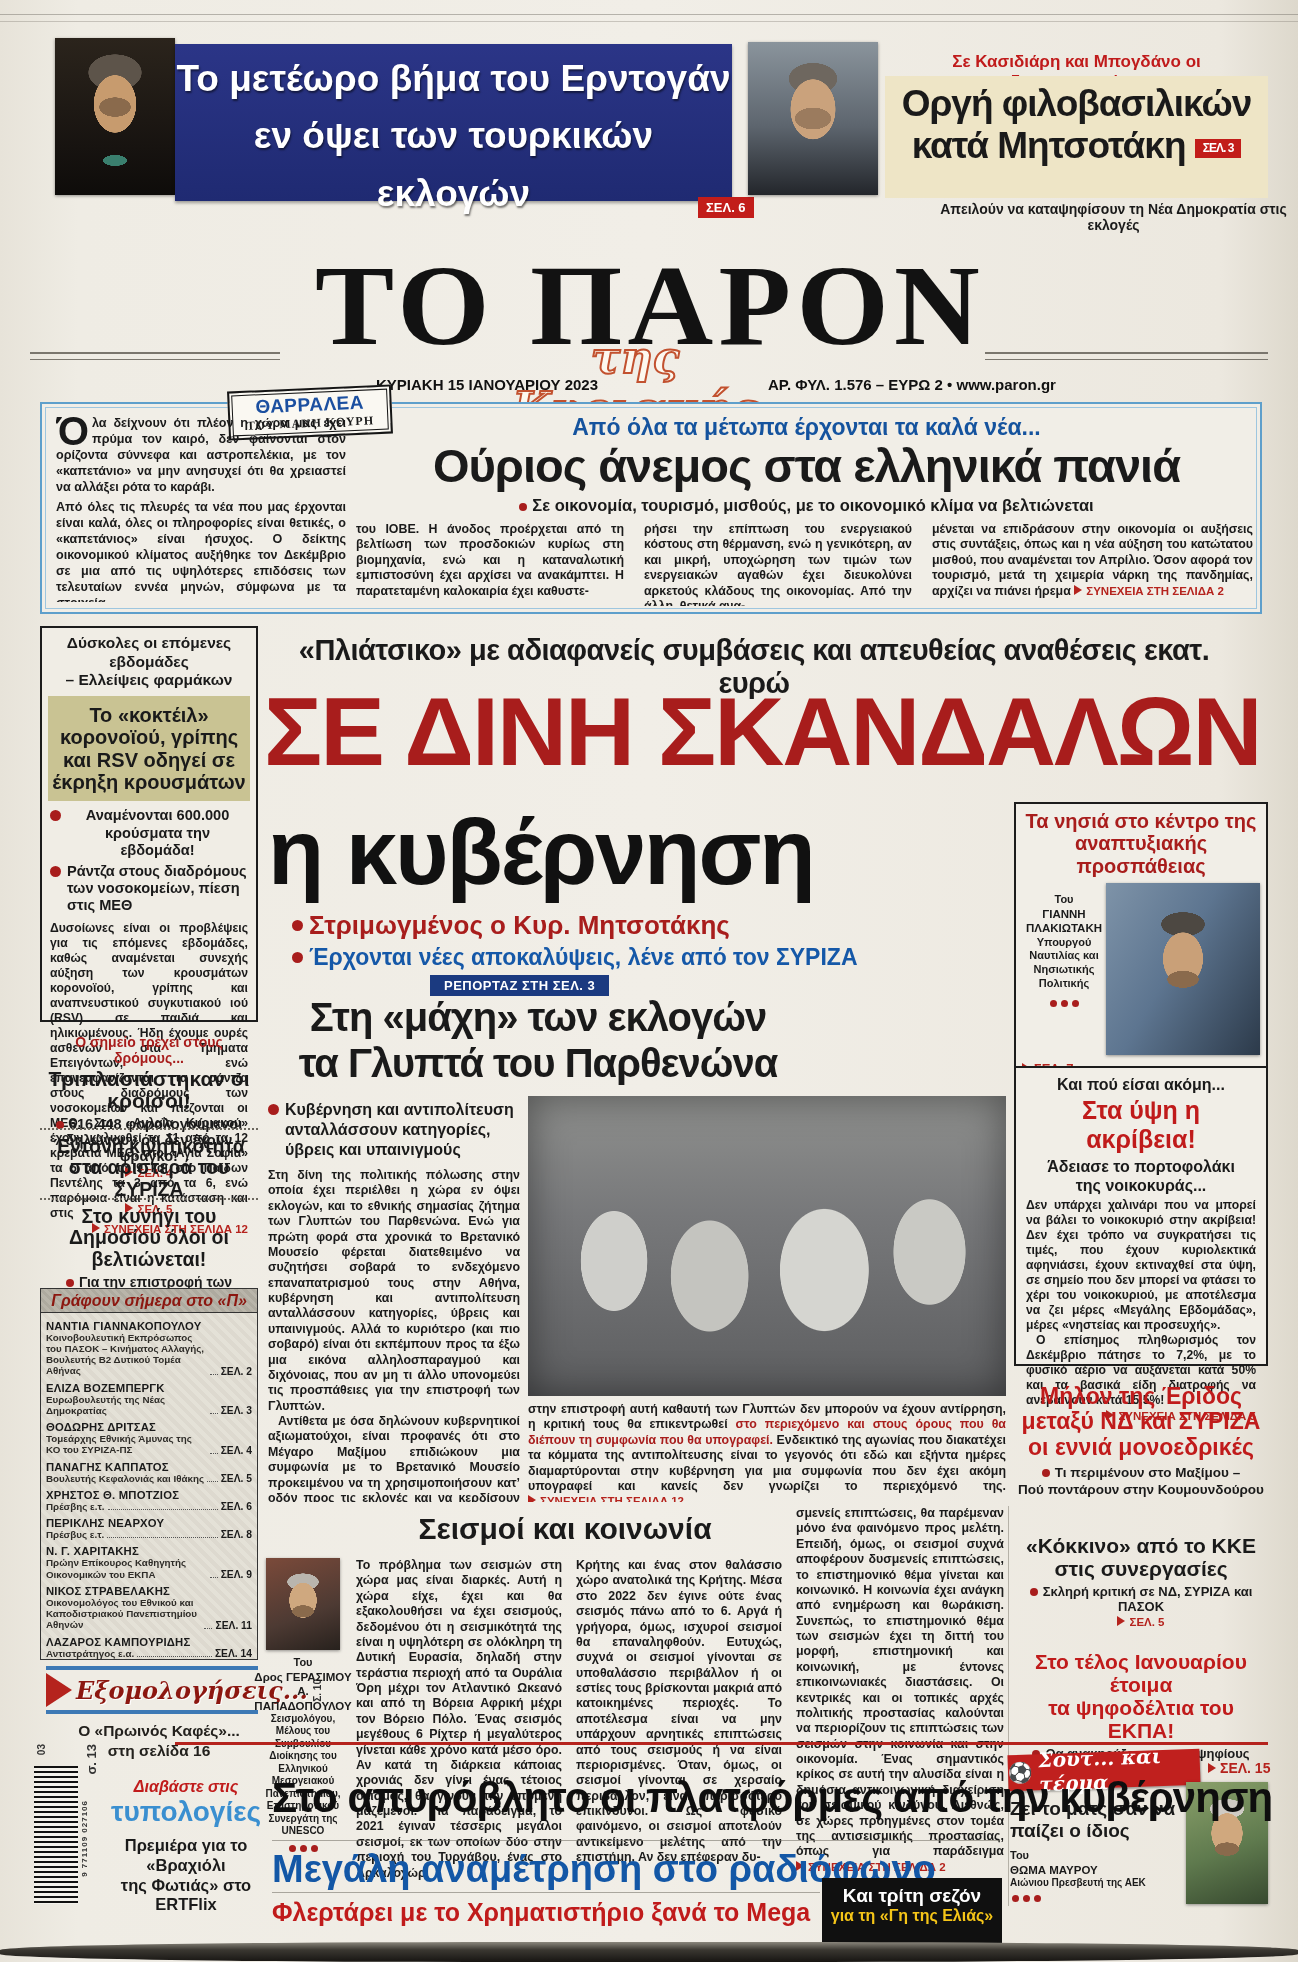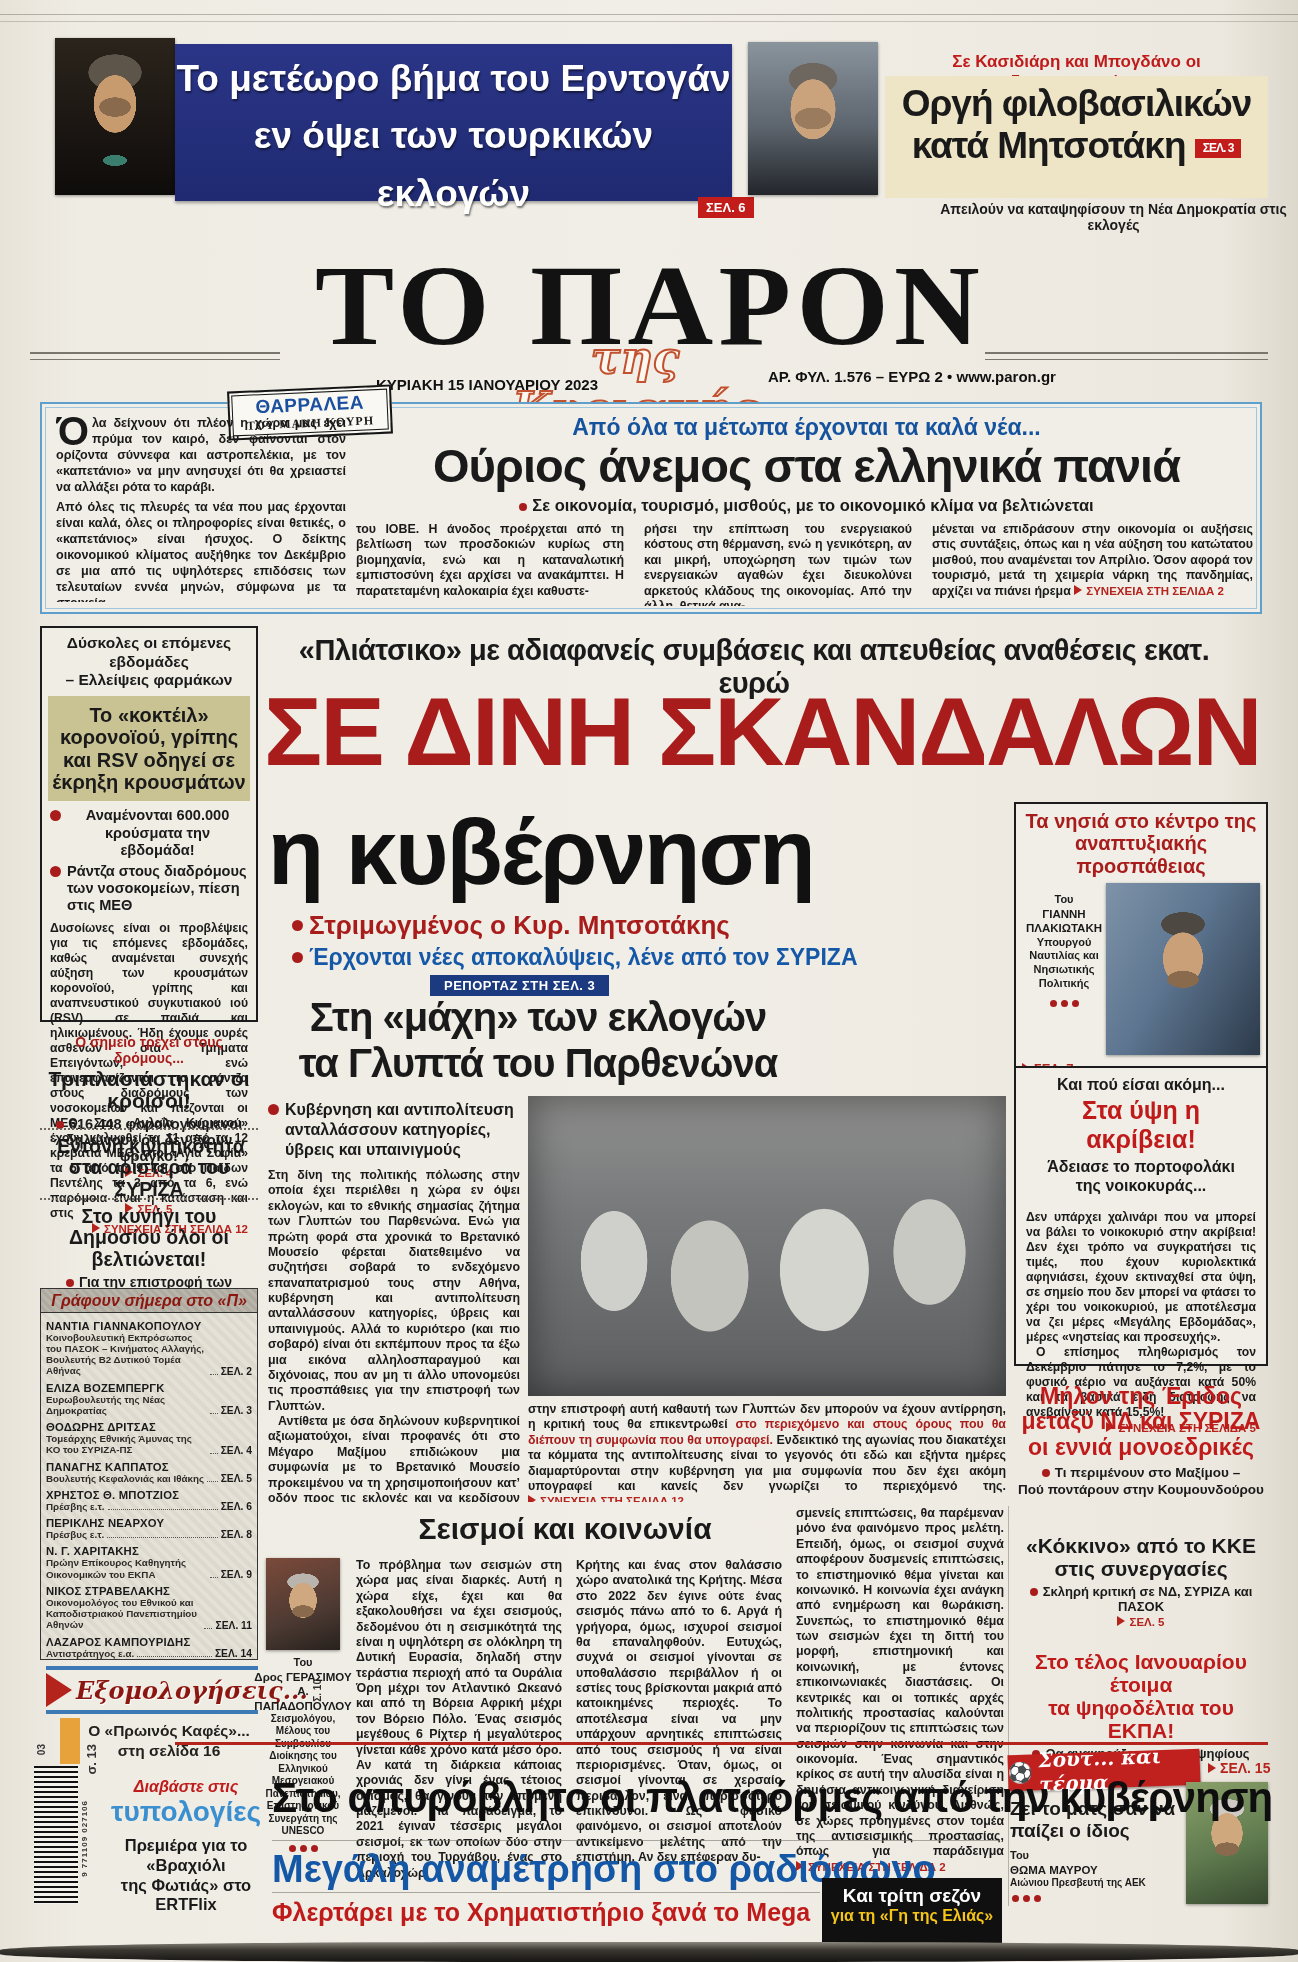--- a/index.html
+++ b/index.html
@@ -154,21 +154,21 @@
   <div class="abs hr" style="left:985px;top:352px;width:283px;height:2px;"></div>
   <div class="abs hr" style="left:985px;top:359px;width:283px;"></div>
 
   <div class="abs ctr" style="left:240px;top:240px;width:820px;">
     <div id="mast-title">ΤΟ ΠΑΡΟΝ</div>
   </div>
   <div class="abs mastinfo" style="left:348px;top:376px;margin-left:28px;">ΚΥΡΙΑΚΗ 15 ΙΑΝΟΥΑΡΙΟΥ 2023</div>
   <div class="abs" style="left:505px;top:332px;width:260px;text-align:center;">
     <span id="mast-script">της Κυριακής</span>
   </div>
-  <div class="abs mastinfo" style="left:768px;top:368px;">ΑΡ. ΦΥΛ. 1.576  –  ΕΥΡΩ 2 • www.paron.gr</div>
+  <div class="abs mastinfo" style="left:768px;top:376px;">ΑΡ. ΦΥΛ. 1.576  –  ΕΥΡΩ 2 • www.paron.gr</div>
 
   <div id="lead-box" class="abs" style="left:40px;top:402px;width:1218px;height:208px;"></div>
 
   <div id="tharralea" class="abs" style="left:228px;top:388px;width:140px;">
     <div class="t">ΘΑΡΡΑΛΕΑ</div>
     <div class="b">ΤΟΥ ΜΑΚΗ ΚΟΥΡΗ</div>
   </div>
 
   <div class="abs edi just" style="left:56px;top:416px;width:290px;height:186px;overflow:hidden;">
     <p>Όλα δείχνουν ότι πλέον η χώρα μας έχει πρύμα τον καιρό, δεν φαίνονται στον ορίζοντα σύννεφα και αστροπελέκια, με τον «καπετάνιο» να μην ανησυχεί ότι θα χρειαστεί να αλλάξει ρότα το καράβι.</p>
@@ -317,21 +317,21 @@
       </div>
 
     </div>
 
   <div id="exomol" class="abs" style="left:46px;top:1666px;width:212px;height:48px;box-sizing:border-box;">
     <span class="ribbon"></span>
     <span class="t">Εξομολογήσεις...</span>
     <span class="vtext" style="margin-left:4px;">Σ. 10</span>
   </div>
 
-  <div id="kafes" class="abs" style="left:60px;top:1718px;width:198px;height:46px;">
+  <div id="kafes" class="abs" style="left:60px;top:1718px;width:198px;height:46px;flex-direction:column;">
     <span class="orange"></span>
     <span class="t"><span>Ο «Πρωινός Καφές»...</span><br><span>στη σελίδα 16</span></span>
   </div>
 
   <div class="abs ctr w700" style="left:268px;top:634px;width:972px;font-size:29px;letter-spacing:-.5px;">«Πλιάτσικο» με αδιαφανείς συμβάσεις και απευθείας αναθέσεις εκατ. ευρώ</div>
   <div class="abs" style="left:264px;top:676px;">
     <span id="skandala">ΣΕ ΔΙΝΗ ΣΚΑΝΔΑΛΩΝ</span>
   </div>
   <div class="abs" style="left:268px;top:800px;">
     <span id="kyvernisi">η κυβέρνηση</span>
@@ -386,21 +386,21 @@
     <span class="more"><span class="tri"></span><span>ΣΥΝΕΧΕΙΑ ΣΤΗ ΣΕΛΙΔΑ 12</span></span>
   </div>
 
   <div class="abs rbox" style="left:1014px;top:1066px;width:254px;height:300px;box-sizing:border-box;padding:8px 10px;">
     <div class="ctr w900" style="font-size:16px;">Και πού είσαι ακόμη...</div>
     <div class="ctr w900" style="font-size:25px;color:#c01b1b;margin-top:2px;">Στα ύψη η ακρίβεια!</div>
     <div class="ctr w900" style="font-size:16px;line-height:1.2;margin-top:3px;">
       <div>Άδειασε το πορτοφολάκι</div>
         <div>της νοικοκυράς...</div>
     </div>
-    <div class="sidebody just" style="margin-top:15px;">
+    <div class="sidebody just" style="margin-top:3px;">
       <b>Δεν υπάρχει χαλινάρι</b><span> που να μπορεί να βάλει το νοικοκυριό στην ακρίβεια! Δεν έχει τρόπο να συγκρατήσει τις τιμές, που έχουν κυριολεκτικά αφηνιάσει, έχουν εκτιναχθεί στα ύψη, σε σημείο που δεν μπορεί να φτάσει το χέρι του νοικοκυριού, με αποτέλεσμα να ζει μέρες «Μεγάλης Εβδομάδας», μέρες «νηστείας και προσευχής».</span>
       <br><span style="display:inline-block;width:10px;"></span><span>Ο επίσημος πληθωρισμός τον Δεκέμβριο πάτησε το 7,2%, με το φυσικό αέριο να αυξάνεται κατά 50% και τα βασικά είδη διατροφής να ανεβαίνουν κατά 15,5%!</span>
     </div>
     <div style="text-align:right;margin-top:2px;" class="more">
       <span class="tri"></span><span>ΣΥΝΕΧΕΙΑ ΣΤΗ ΣΕΛΙΔΑ 5</span>
     </div>
   </div>
 
   <div class="abs ctr" style="left:1014px;top:1384px;width:254px;">
     <div class="w900" style="font-size:23px;line-height:1.1;color:#c01b1b;">

